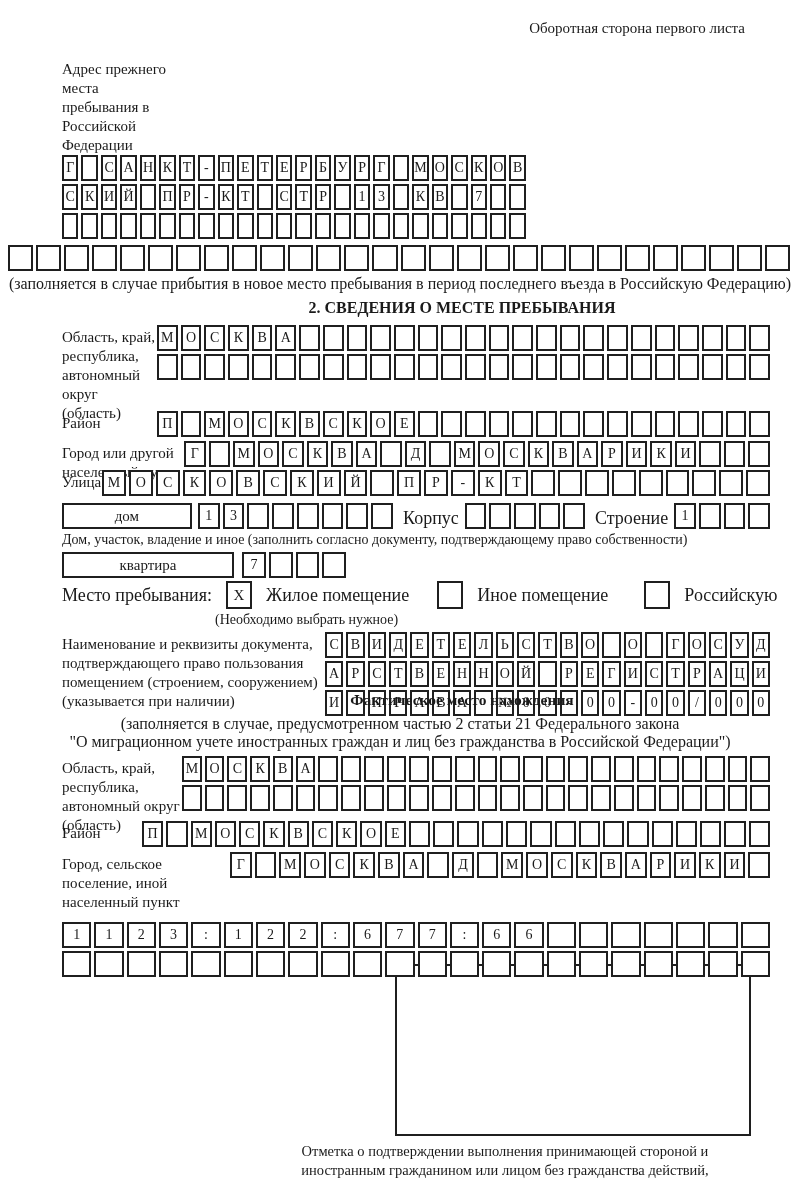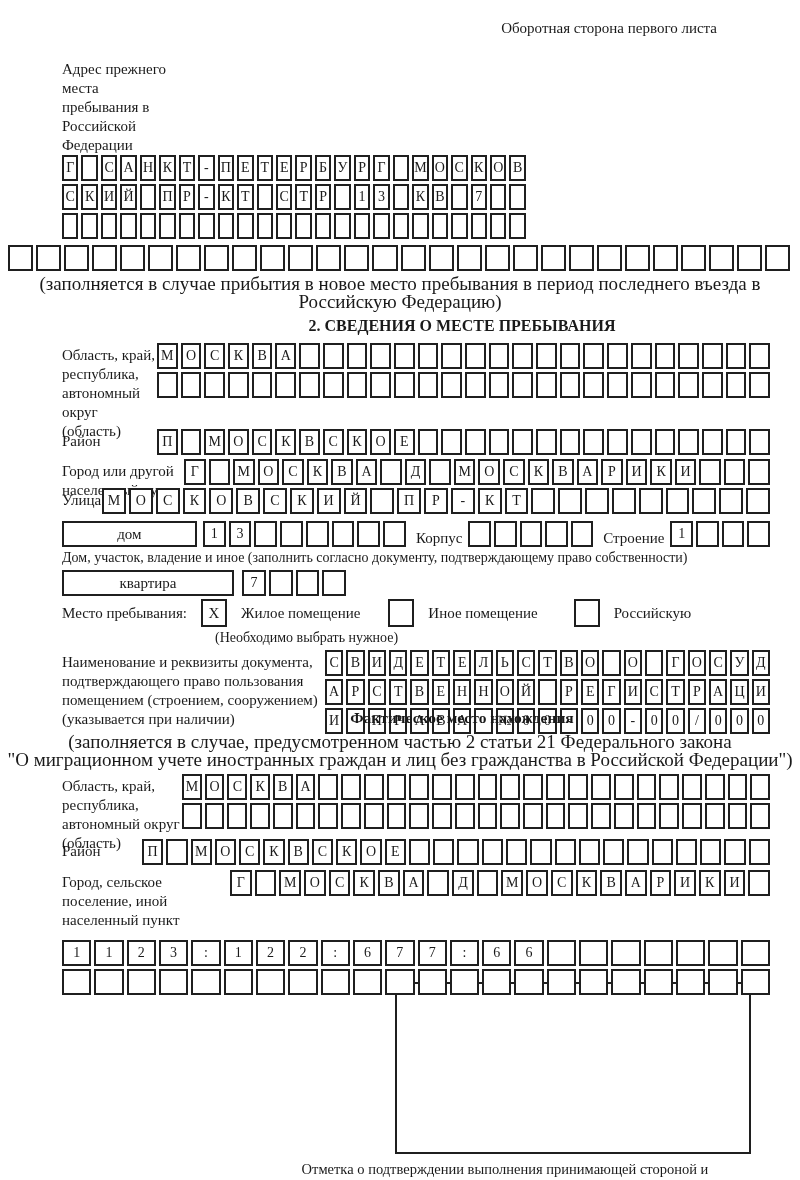--- a/index.html
+++ b/index.html
@@ -1,42 +1,42 @@
 <!DOCTYPE html>
 <html lang="ru"><head>
 <meta charset="utf-8">
 <style>
   html,body{margin:0;padding:0;}
   body{
     width:800px;height:1180px;background:#ffffff;color:#1a1a1a;
     font-family:"Liberation Serif","DejaVu Serif",serif;
     position:relative;overflow:hidden;
   }
-  .top-note{ text-align:right; padding:20px 83px 0 0; font-size:15px;}
+  .top-note{ text-align:right; padding:20px 55px 0 0; font-size:15px;}
   .content{ margin-left:62px; width:708px;}
   .field{ display:flex; align-items:flex-start;}
   .field-label{ flex:0 0 auto; font-size:15px; line-height:19px; padding-top:3px;}
   .rows{ flex:1 1 auto; min-width:0;}
   .cellrow{ display:grid; gap:3px; height:26px; margin-bottom:3px;}
   .cell{
     border:2px solid #1f1f1f; background:#fff;
     display:flex; align-items:center; justify-content:center;
     font-size:14px; line-height:1; overflow:hidden;
   }
-  .fullnote{ margin-left:-62px; width:800px; text-align:center; font-size:19px; line-height:18px;}
+  .fullnote{ margin-left:-62px; width:800px; text-align:center; font-size:16px; line-height:18px;}
   .section-header{ font-weight:bold; font-size:16px; margin:6px 0 8px 0;}
   .sub-header{ font-weight:bold; font-size:15.5px; margin:8px 0 6px 0;}
   .note-left{ font-size:14px; line-height:18px; margin:2px 0 3px 0;}
   .labelbox{
     border:2px solid #1f1f1f; height:26px; box-sizing:border-box;
     display:flex; align-items:center; justify-content:center; font-size:15px;
   }
   .inline-row{ display:flex; align-items:flex-end; }
   .mini-cells{ display:grid; gap:3px; height:26px; }
-  .inline-label{ font-size:15px; white-space:nowrap; }
+  .inline-label{ font-size:18px; white-space:nowrap; }
   .checkbox{
     width:22px; height:24px; border:2px solid #1f1f1f; background:#fff;
     display:inline-flex; align-items:center; justify-content:center;
     font-size:15px; flex:0 0 auto;
   }
   .stay-row{ display:flex; align-items:center; gap:14px; margin-top:3px;}
   .choice-note{ font-size:14px; margin:3px 0 2px 153px;}
   .tight-after{ margin-bottom:-12px;}
   .big-box{
     margin-left:333px; width:356px; height:172px;

